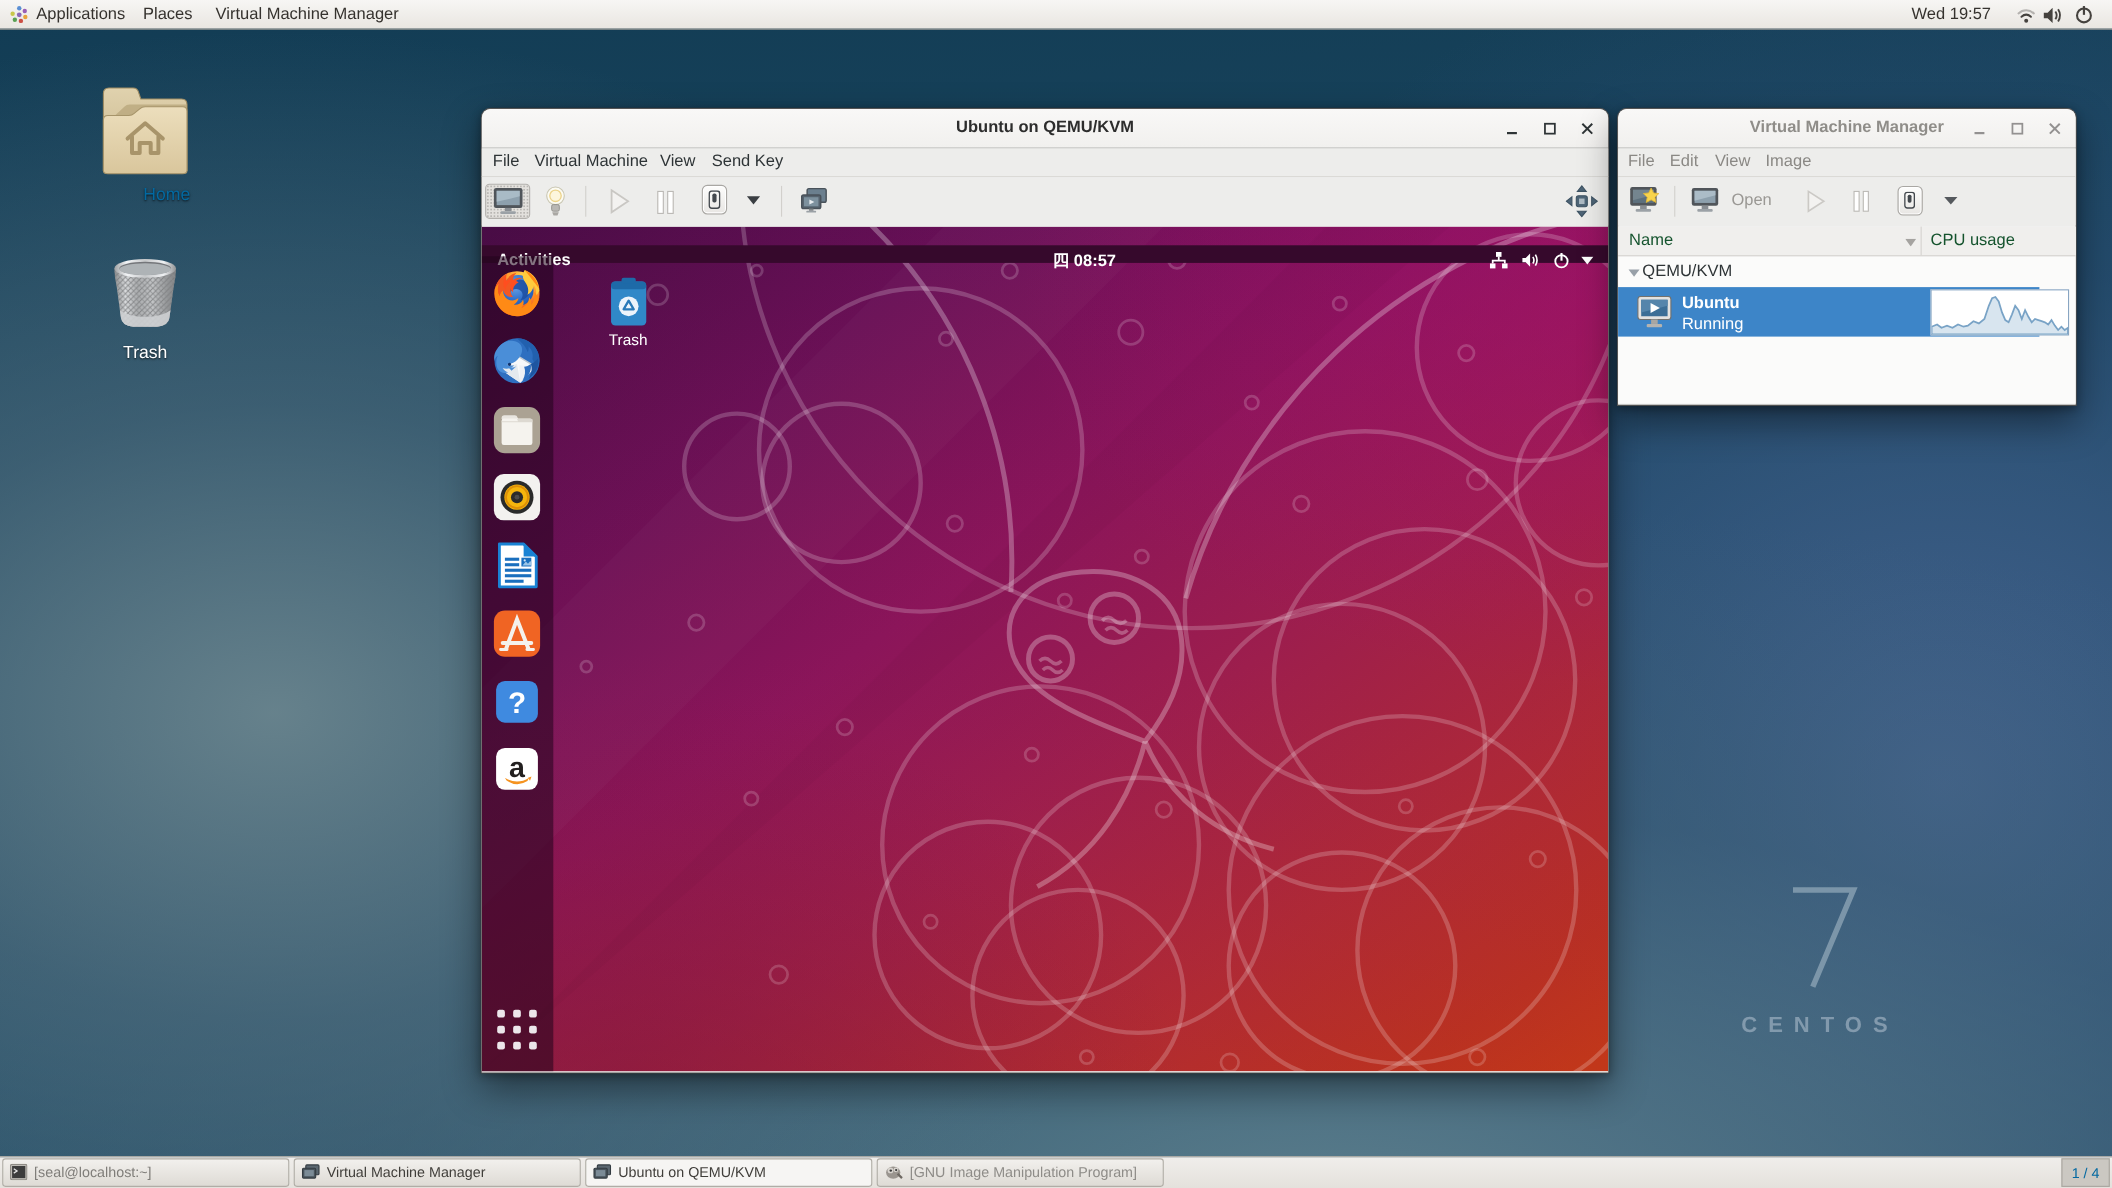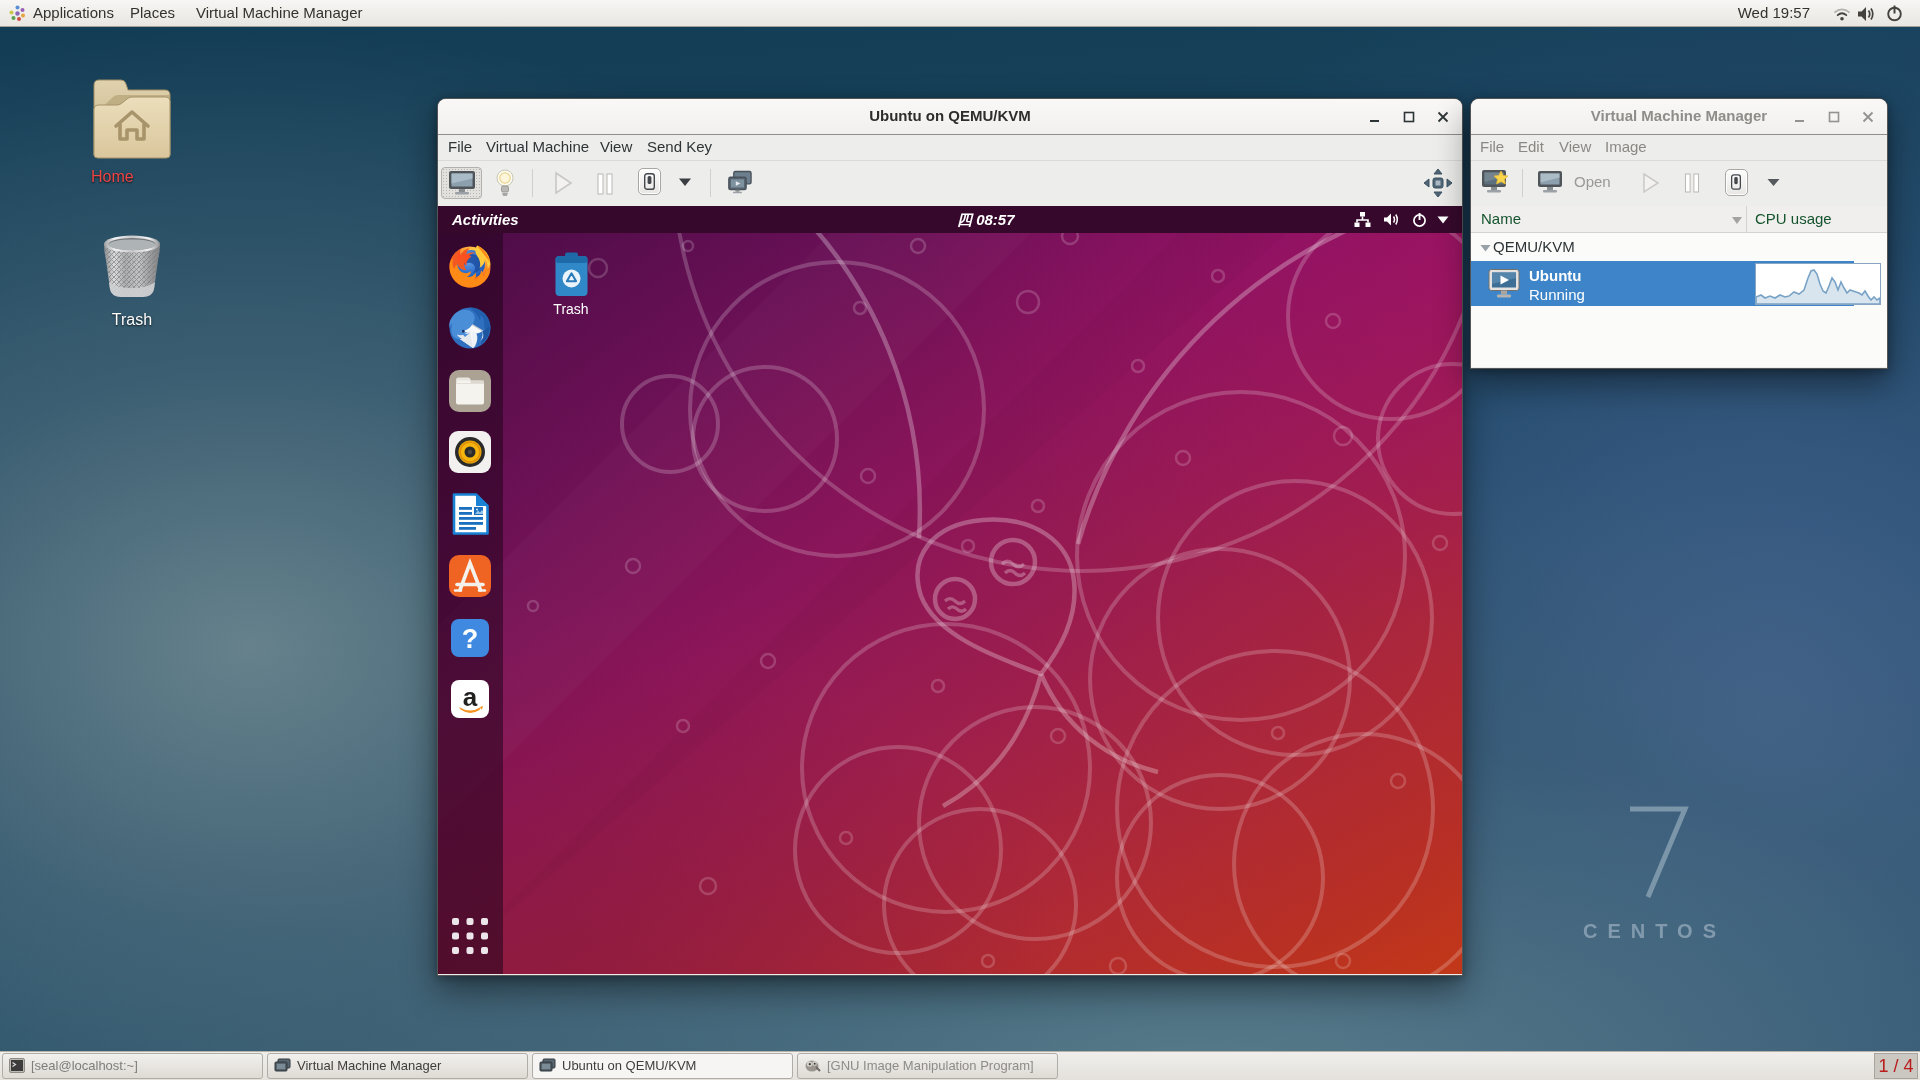--- a/index.html
+++ b/index.html
@@ -33,21 +33,21 @@
   border-bottom:1px solid #dbdad6; }
 .menubar span { position:absolute; top:3px; }
 .toolbar { position:relative; height:44px; background:#ededeb; }
 .wbtn { position:absolute; top:0; width:30px; height:35px; }
 .wbtn svg { position:absolute; left:50%; top:50%; transform:translate(-50%,-50%); }
 .tsep { position:absolute; top:8px; width:1px; height:28px; background:#d2d0cc; }
 
 
 #uwin { left:437px; top:98px; width:1026px; height:878px; }
 #uvm { position:absolute; left:0; top:107px; width:1024px; height:768px; overflow:hidden; }
-#ubar { position:absolute; left:0; top:0; width:1024px; height:27px; background:#36092c; color:#fff; font-size:15px;font-style:italic; }
+#ubar { position:absolute; left:0; top:17px; width:1024px; height:16px; background:#36092c; color:#fff; font-size:15px; }
 #udock { position:absolute; left:0; top:27px; width:65px; height:741px; background:rgba(32,4,28,0.55); }
 
 
 #vwin { left:1470px; top:98px; width:418px; height:271px; }
 #vwin .titlebar { color:#8f8d89; }
 #vlist { position:absolute; left:0; top:107px; width:416px; height:161px; background:#fbfbfa; }
 #vhead { position:absolute; left:0; top:0; width:416px; height:27px; background:#f0efed; border-bottom:1px solid #d5d3cf; color:#14532d; font-size:15px; }
 
 
 #taskbar { position:absolute; left:0; top:1051px; width:1920px; height:29px;
@@ -76,21 +76,21 @@
       <linearGradient id="ffront" x1="0" y1="0" x2="0" y2="1">
           <stop offset="0" stop-color="#ecdebc"></stop>
           <stop offset="1" stop-color="#d9c69c"></stop>
         </linearGradient>
     </defs>
     <path d="M 3 80 L 3 10 Q 3 5 8 5 L 30 5 Q 34 5 35 9 L 37 15 L 74 15 Q 79 15 79 20 L 79 80 Z" fill="url(#fback)" stroke="#9f8c62" stroke-width="1"></path>
     <path d="M 3 40 L 22 22 Q 24 20 27 20 L 79 20 L 79 40 Z" fill="#b5a277" opacity="0.7"></path>
     <path d="M 3 80 L 3 34 Q 3 30 7 30 L 26 30 Q 29 30 31 28 L 36 24 Q 38 22 41 22 L 75 22 Q 79 22 79 26 L 79 80 Q 79 83 75 83 L 7 83 Q 3 83 3 80 Z" fill="url(#ffront)" stroke="#a6946a" stroke-width="1"></path>
     <path d="M 25 51 L 41 37 L 57 51 M 29 49 L 29 64 L 36 64 L 36 55 L 46 55 L 46 64 L 53 64 L 53 49" fill="none" stroke="#a8946a" stroke-width="3.6" stroke-linecap="round" stroke-linejoin="round"></path>
   </svg>
-  <div style="color:#ef4444; font-size:16px; margin-top:5px; width:82px; text-align:left; text-shadow:0 1px 2px rgba(0,0,0,0.8);">Home</div>
+  <div style="color:#0369a1; font-size:16px; margin-top:5px; width:82px; text-align:right; text-shadow:0 1px 2px rgba(0,0,0,0.8);">Home</div>
 </div>
 
 <div class="abs" id="icon-trash" style="left:99px; top:232px;">
   <svg width="66" height="70" viewBox="0 0 66 70">
     <defs>
       <linearGradient id="tg" x1="0" y1="0" x2="1" y2="0">
         <stop offset="0" stop-color="#888a8c"></stop>
           <stop offset="0.18" stop-color="#d9dbdd"></stop>
         <stop offset="0.38" stop-color="#aaacae"></stop>
           <stop offset="0.62" stop-color="#c2c4c6"></stop>
@@ -542,21 +542,21 @@
           <rect x="2.7" y="5.7" width="8.6" height="5.6" fill="#7b8b96"></rect>
         </svg></span>Ubuntu on QEMU/KVM</div>
   <div class="task" style="left:797px; width:261px; color:#8e8c88;"><span class="ticon"><svg width="17" height="15" viewBox="0 0 17 15">
           <ellipse cx="8" cy="8" rx="6.5" ry="5.5" fill="#9a958f"></ellipse>
           <circle cx="5.5" cy="6" r="2.6" fill="#d8d4ce"></circle>
           <circle cx="10.5" cy="5.5" r="2.2" fill="#d8d4ce"></circle>
           <circle cx="5.8" cy="6.2" r="1.1" fill="#3a3a3a"></circle>
           <circle cx="10.7" cy="5.7" r="1" fill="#3a3a3a"></circle>
           <path d="M12 9 L16 13" stroke="#6d6862" stroke-width="2"></path>
         </svg></span>[GNU Image Manipulation Program]</div>
-  <div style="position:absolute; right:2px; top:1px; width:44px; height:26px; background:#cbc8c2; border:1px solid #a8a59e; text-align:center; line-height:25px; font-size:18px; color:#b91c1c;">1 / 4</div>
+  <div style="position:absolute; right:2px; top:1px; width:44px; height:26px; background:#cbc8c2; border:1px solid #a8a59e; text-align:center; line-height:25px; font-size:13px; color:#0369a1;">1 / 4</div>
 </div>
 
 <div id="panel">
   <svg width="17" height="17" viewBox="0 0 17 17" style="position:absolute;left:9px;top:5px;">
     <g>
       <circle cx="8.5" cy="2.5" r="2" fill="#5a8fd4"></circle>
       <circle cx="13.5" cy="5" r="2" fill="#9a5fb5"></circle>
       <circle cx="14" cy="10.5" r="2" fill="#e8a33d"></circle>
       <circle cx="10" cy="14" r="2" fill="#cc4f44"></circle>
       <circle cx="4.5" cy="13" r="2" fill="#5aa053"></circle>

